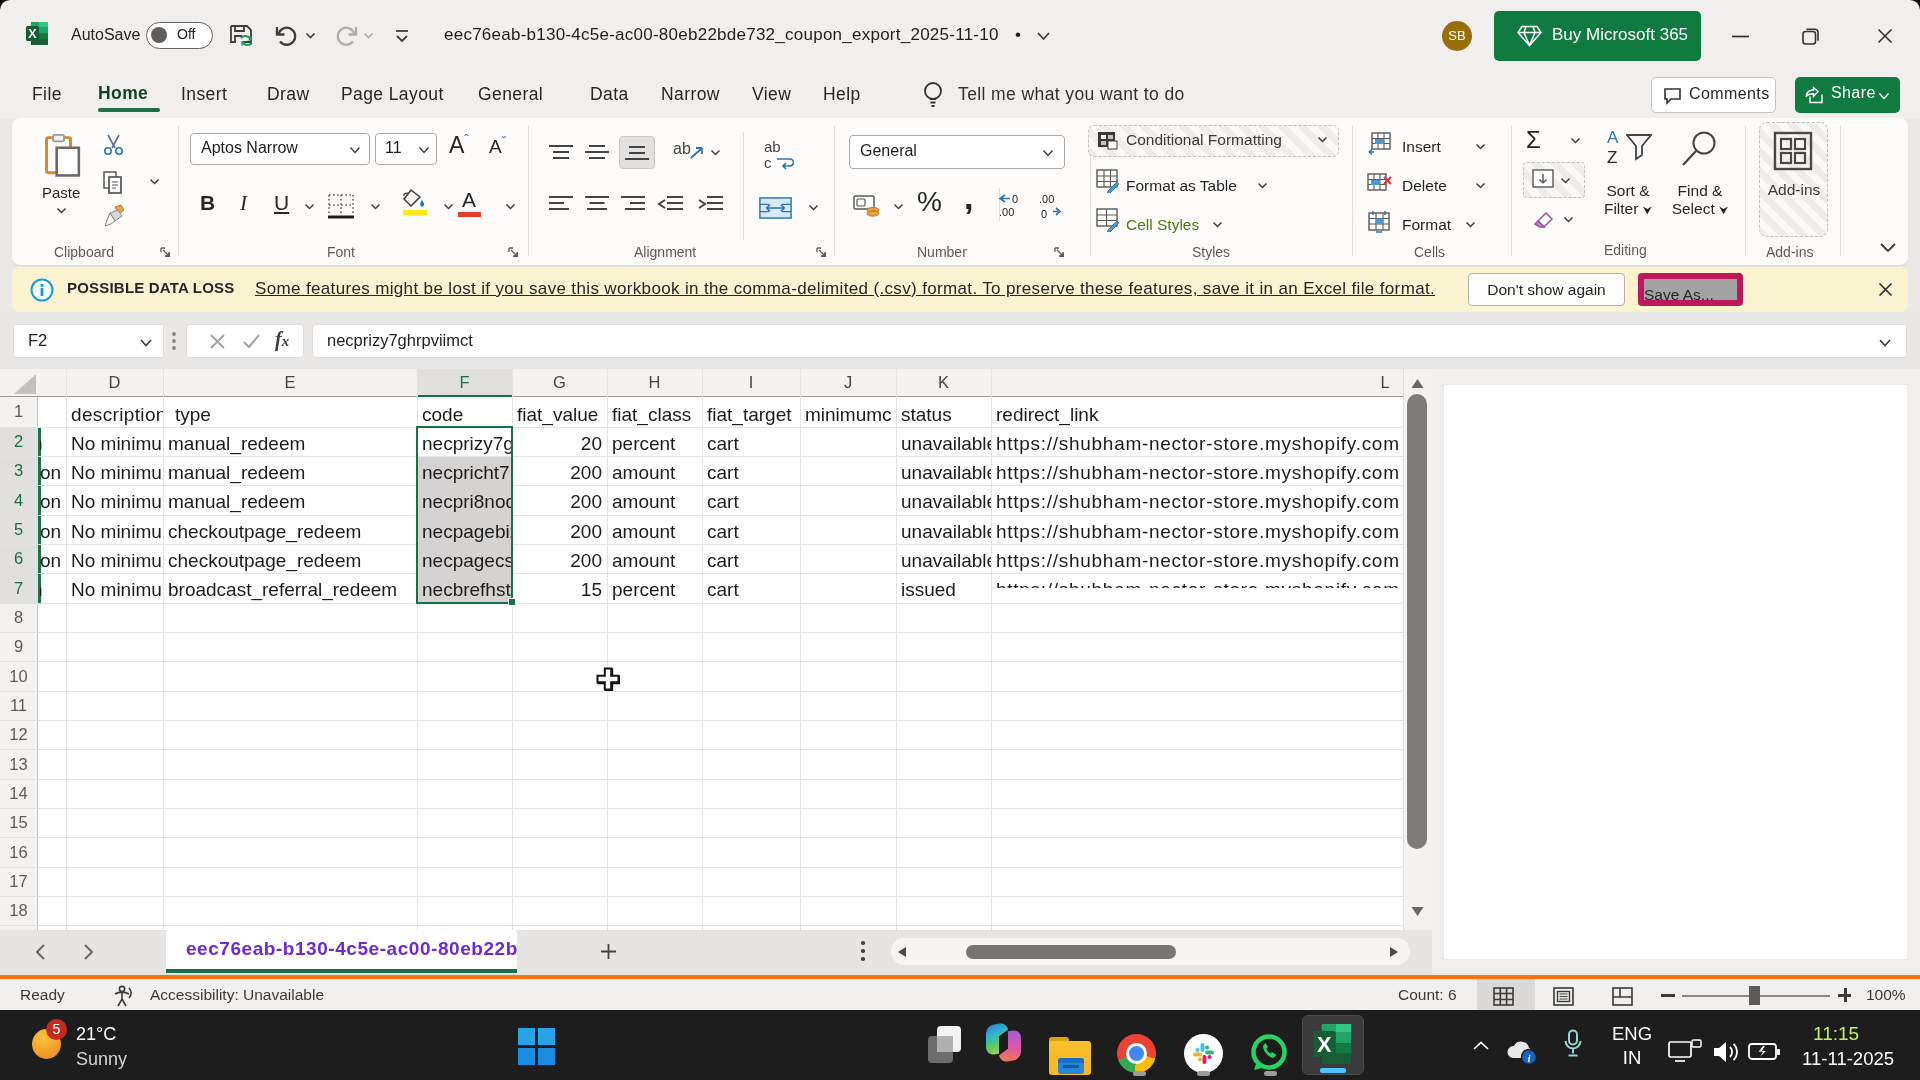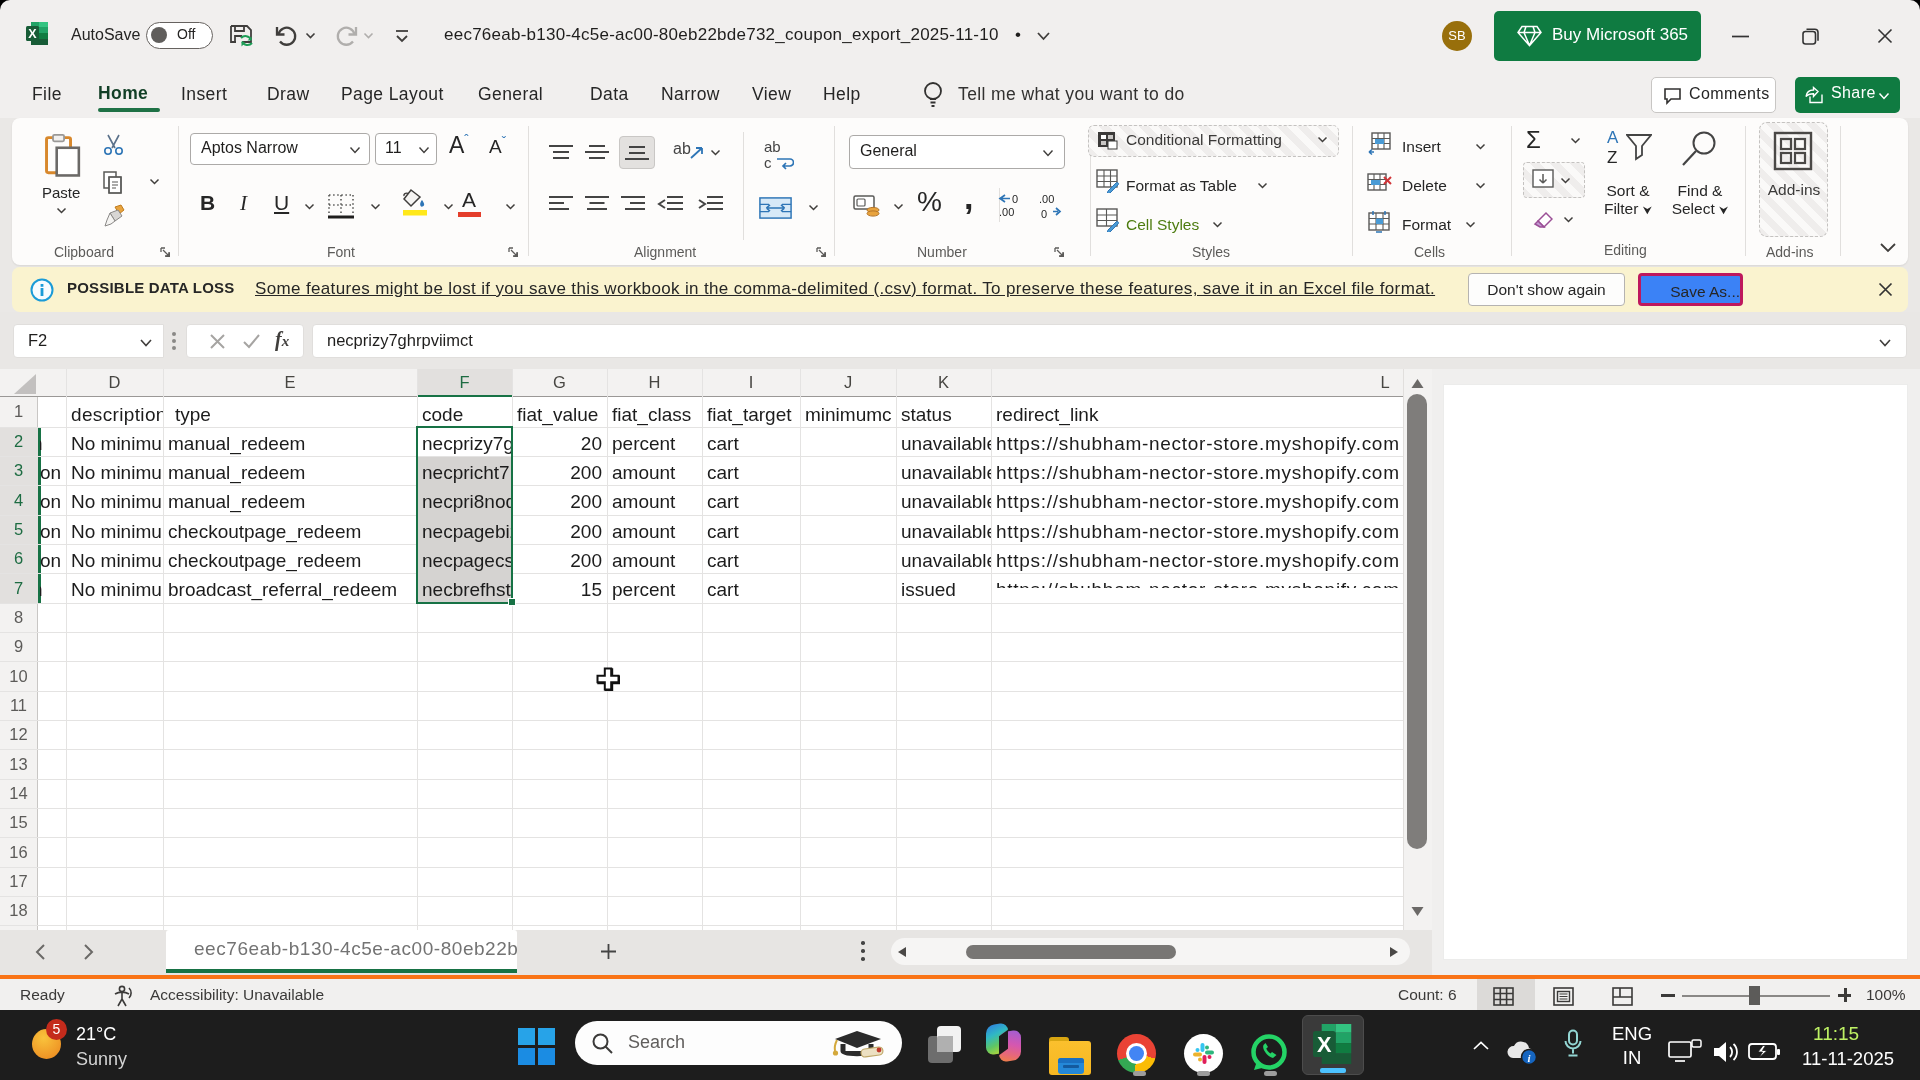--- a/index.html
+++ b/index.html
@@ -427,21 +427,21 @@
 
 <div class="a" id="warnbar" style="left:12px;top:267px;width:1896px;height:45px;background:#faf3cf;border-radius:8px">
   <svg class="a" style="left:18px;top:11px" width="24" height="24" viewBox="0 0 24 24">
     <circle cx="12" cy="12" r="10.5" fill="#f6fbfe" stroke="#1a9bd7" stroke-width="2"></circle>
     <rect x="10.6" y="10" width="2.8" height="8" fill="#1a9bd7"></rect>
         <rect x="10.6" y="6" width="2.8" height="2.8" fill="#1a9bd7"></rect>
   </svg>
   <div class="a" style="left:55px;top:12px;font-size:15px;font-weight:bold;color:#262626;letter-spacing:.2px">POSSIBLE DATA LOSS</div>
   <div class="a" style="left:243px;top:12px;font-size:17px;letter-spacing:.35px;color:#262626;text-decoration:underline">Some features might be lost if you save this workbook in the comma-delimited (.csv) format. To preserve these features, save it in an Excel file format.</div>
   <div class="a" style="left:1456px;top:6px;width:157px;height:33px;background:#fdfdfc;border:1px solid #b5b3b1;border-radius:4px;font-size:15.5px;color:#262626;text-align:center;line-height:31px">Don't show again</div>
-  <div class="a" style="left:1626px;top:6px;width:105px;height:33px;background:#3b82f6;border:3px solid #be185d;border-radius:4px;font-size:15.5px;color:#262626;text-align:right;line-height:31px">Save As...</div>
+  <div class="a" style="left:1626px;top:6px;width:105px;height:33px;background:#a3a3a3;border:6px solid #be185d;border-radius:4px;font-size:15.5px;color:#262626;text-align:left;line-height:31px">Save As...</div>
   <svg class="a" style="left:1866px;top:15px" width="15" height="15" viewBox="0 0 15 15">
         <path d="M1.5 1.5 l12 12 M13.5 1.5 l-12 12" stroke="#333" stroke-width="1.7"></path>
       </svg>
 </div>
 
 <div class="a" id="fbar" style="left:0;top:312px;width:1920px;height:57px;background:#e9e7e5">
   <div class="a" style="left:13px;top:12px;width:151px;height:34px;background:#fff;border-radius:4px 0 0 4px;border:1px solid #e0dedc">
     <div class="a" style="left:14px;top:6px;font-size:16.5px;color:#1f1e1d">F2</div>
     <svg class="a" style="left:125px;top:13px" width="14" height="10" viewBox="0 0 14 10">
           <path d="M2 2 l5 5.5 l5-5.5" stroke="#403e3c" stroke-width="1.6" fill="none"></path>
@@ -654,21 +654,21 @@
 <div class="a" style="left:1443px;top:384px;width:465px;height:576px;background:#fff;border:1px solid #ececeb"></div>
 
 <div class="a" id="tabbar" style="left:0;top:930px;width:1432px;height:45px;background:#e7e5e3">
   <svg class="a" style="left:34px;top:13px" width="13" height="18" viewBox="0 0 13 18">
         <path d="M10 2 L3 9 l7 7" stroke="#6b6967" stroke-width="2" fill="none"></path>
       </svg>
   <svg class="a" style="left:82px;top:13px" width="13" height="18" viewBox="0 0 13 18">
         <path d="M3 2 l7 7 l-7 7" stroke="#6b6967" stroke-width="2" fill="none"></path>
       </svg>
   <div class="a" style="left:166px;top:0;width:351px;height:42px;background:#fff;border-radius:3px 3px 0 0;overflow:hidden;white-space:nowrap">
-    <div class="a" style="left:28px;top:8px;font-size:19px;font-weight:400;letter-spacing:.55px;color:#737373">eec76eab-b130-4c5e-ac00-80eb22b</div>
+    <div class="a" style="left:20px;top:8px;font-size:19px;font-weight:700;letter-spacing:.55px;color:#6d28d9">eec76eab-b130-4c5e-ac00-80eb22b</div>
   </div>
   <div class="a" style="left:166px;top:39px;width:351px;height:3.5px;background:#177245"></div>
   <svg class="a" style="left:599px;top:12px" width="19" height="19" viewBox="0 0 19 19">
         <path d="M9.5 2 v15 M2 9.5 h15" stroke="#444" stroke-width="1.8"></path>
       </svg>
   <div class="a" style="left:861px;top:11px;width:3.5px;height:3.5px;background:#444;border-radius:50%"></div>
   <div class="a" style="left:861px;top:19px;width:3.5px;height:3.5px;background:#444;border-radius:50%"></div>
   <div class="a" style="left:861px;top:27px;width:3.5px;height:3.5px;background:#444;border-radius:50%"></div>
   <div class="a" style="left:891px;top:8px;width:519px;height:27px;background:#f6f5f4;border-radius:14px"></div>
   <svg class="a" style="left:896px;top:15px" width="12" height="14" viewBox="0 0 12 14">
@@ -718,35 +718,20 @@
   <div class="a" style="left:32px;top:19px;width:29px;height:30px;border-radius:50%;background:radial-gradient(circle at 40% 30%,#f9c33c,#f09a28 65%,#e88420)"></div>
   <div class="a" style="left:46px;top:9px;width:21px;height:21px;border-radius:50%;background:#c42b1c;color:#fff;font-size:14px;text-align:center;line-height:21px">5</div>
   <div class="a" style="left:76px;top:14px;font-size:18px;color:#fff">21°C</div>
   <div class="a" style="left:76px;top:39px;font-size:18px;color:#d4d4d4">Sunny</div>
 
   <div class="a" style="left:518px;top:18px;width:17px;height:17px;background:#27a3e8"></div>
   <div class="a" style="left:538px;top:18px;width:17px;height:17px;background:#27a3e8"></div>
   <div class="a" style="left:518px;top:38px;width:17px;height:17px;background:#1b8ce3"></div>
   <div class="a" style="left:538px;top:38px;width:17px;height:17px;background:#1b8ce3"></div>
 
-  <div class="a" style="left:575px;top:11px;width:327px;height:44px;background:#fdfdfd;border-radius:22px">
-    <svg class="a" style="left:16px;top:11px" width="23" height="23" viewBox="0 0 23 23">
-      <circle cx="9.5" cy="9.5" r="7" fill="none" stroke="#3b3a39" stroke-width="2"></circle>
-      <path d="M14.5 14.5 L21 21" stroke="#3b3a39" stroke-width="2"></path>
-    </svg>
-    <div class="a" style="left:53px;top:11px;font-size:18px;color:#605e5c">Search</div>
-    <svg class="a" style="left:252px;top:7px" width="62" height="32" viewBox="0 0 62 32">
-      <path d="M8 11 L30 3 l24 8 l-24 9 z" fill="#2b2b2b"></path>
-      <path d="M16 16 v7 c0 3.5 28 3.5 28 0 v-7" fill="none" stroke="#2b2b2b" stroke-width="5"></path>
-      <path d="M10 12 q-3 6 -2 11" stroke="#d4a93c" stroke-width="2" fill="none"></path>
-        <circle cx="8.5" cy="25" r="2.6" fill="#d4a93c"></circle>
-      <rect x="34" y="20" width="22" height="8" rx="4" fill="#ece0c2" stroke="#bfa86a" stroke-width="1.2" transform="rotate(-8 45 24)"></rect>
-      <circle cx="52" cy="22" r="2.4" fill="#c0392b"></circle>
-    </svg>
-  </div>
 
   <div class="a" style="left:928px;top:26px;width:25px;height:27px;background:#6d6d6d;border-radius:4px"></div>
   <div class="a" style="left:937px;top:16px;width:24px;height:26px;background:#f2f2f2;border-radius:4px"></div>
   <div class="a" style="left:937px;top:26px;width:16px;height:16px;background:#b0b0b0;border-radius:2px 0 0 0"></div>
 
   <div class="a" style="left:986px;top:14px;width:36px;height:36px">
     <div class="a" style="left:0px;top:0px;width:22px;height:30px;border-radius:8px;background:linear-gradient(160deg,#2f7fe0 0%,#30b8c4 35%,#5fc663 65%,#c6d92f 100%);transform:skewY(-8deg)"></div>
     <div class="a" style="left:13px;top:7px;width:22px;height:30px;border-radius:8px;background:linear-gradient(200deg,#9c5fd6 0%,#d557b0 45%,#e86a75 75%,#f1853c 100%);transform:skewY(-8deg)"></div>
     <div class="a" style="left:13px;top:9px;width:9px;height:19px;background:#1d1d1d;transform:skewY(-35deg)"></div>
   </div>

